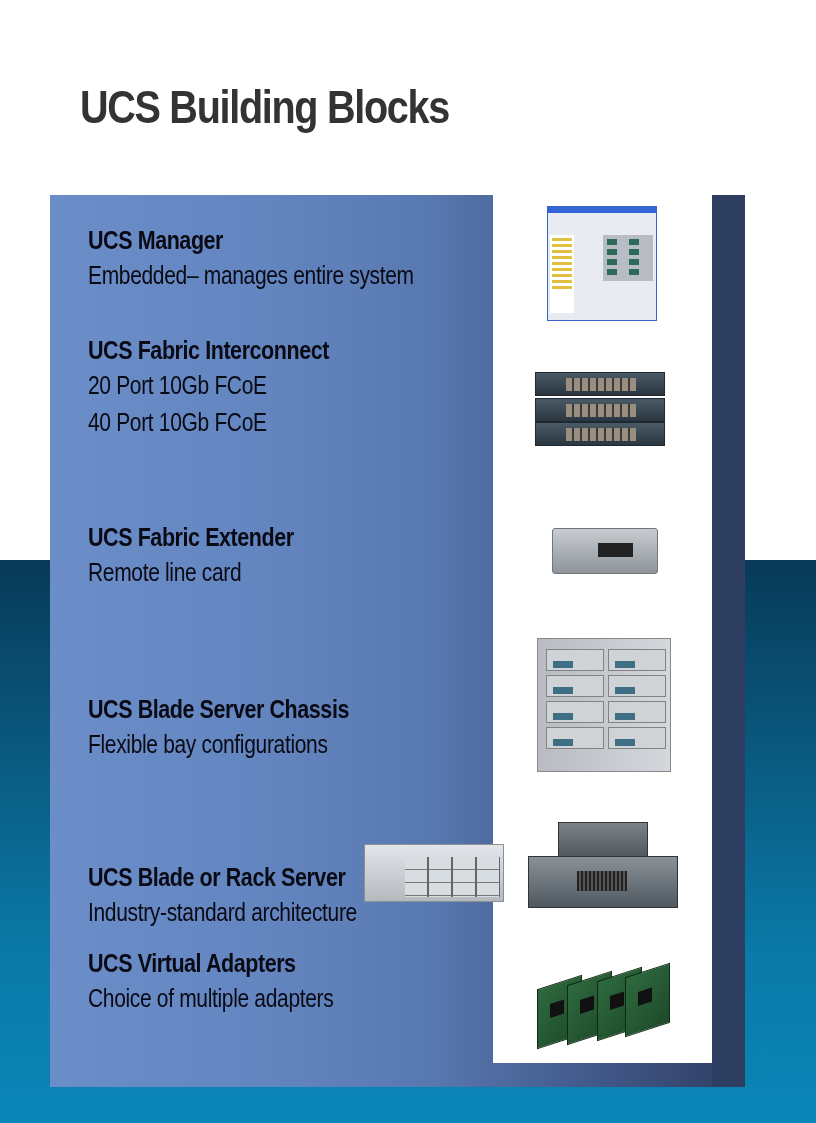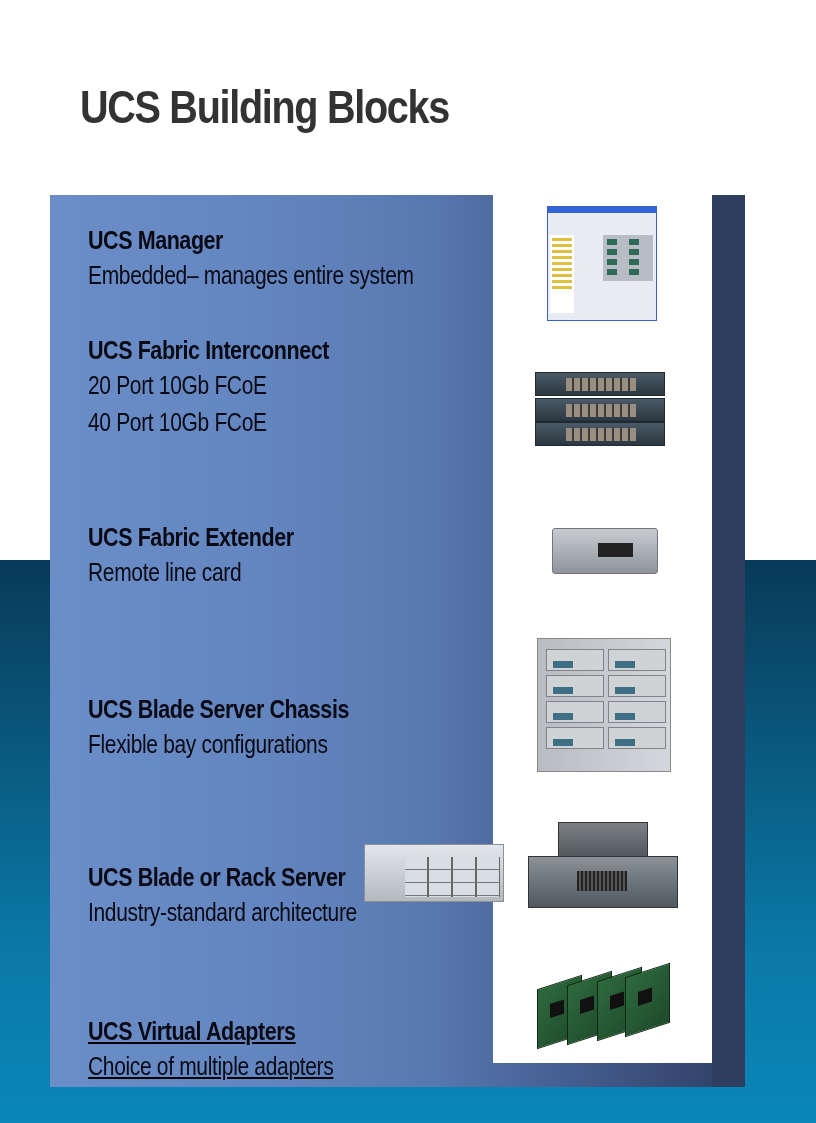--- a/index.html
+++ b/index.html
@@ -133,21 +133,21 @@
 <div class="block" style="top:676px;margin-top:16px;">
   <div class="heading">UCS Blade Server Chassis</div>
   <div class="desc">Flexible bay configurations</div>
 </div>
 
 <div class="block" style="top:860px;">
   <div class="heading">UCS Blade or Rack Server</div>
   <div class="desc">Industry-standard architecture</div>
 </div>
 
-<div class="block" style="top:1014px;text-decoration:underline;">
+<div class="block" style="top:946px;">
   <div class="heading">UCS Virtual Adapters</div>
   <div class="desc">Choice of multiple adapters</div>
 </div>
 
 <div class="product-img mgr">
   <div class="titlebar"></div>
   <div class="tree">
       <i></i>
       <i></i>
       <i></i>

